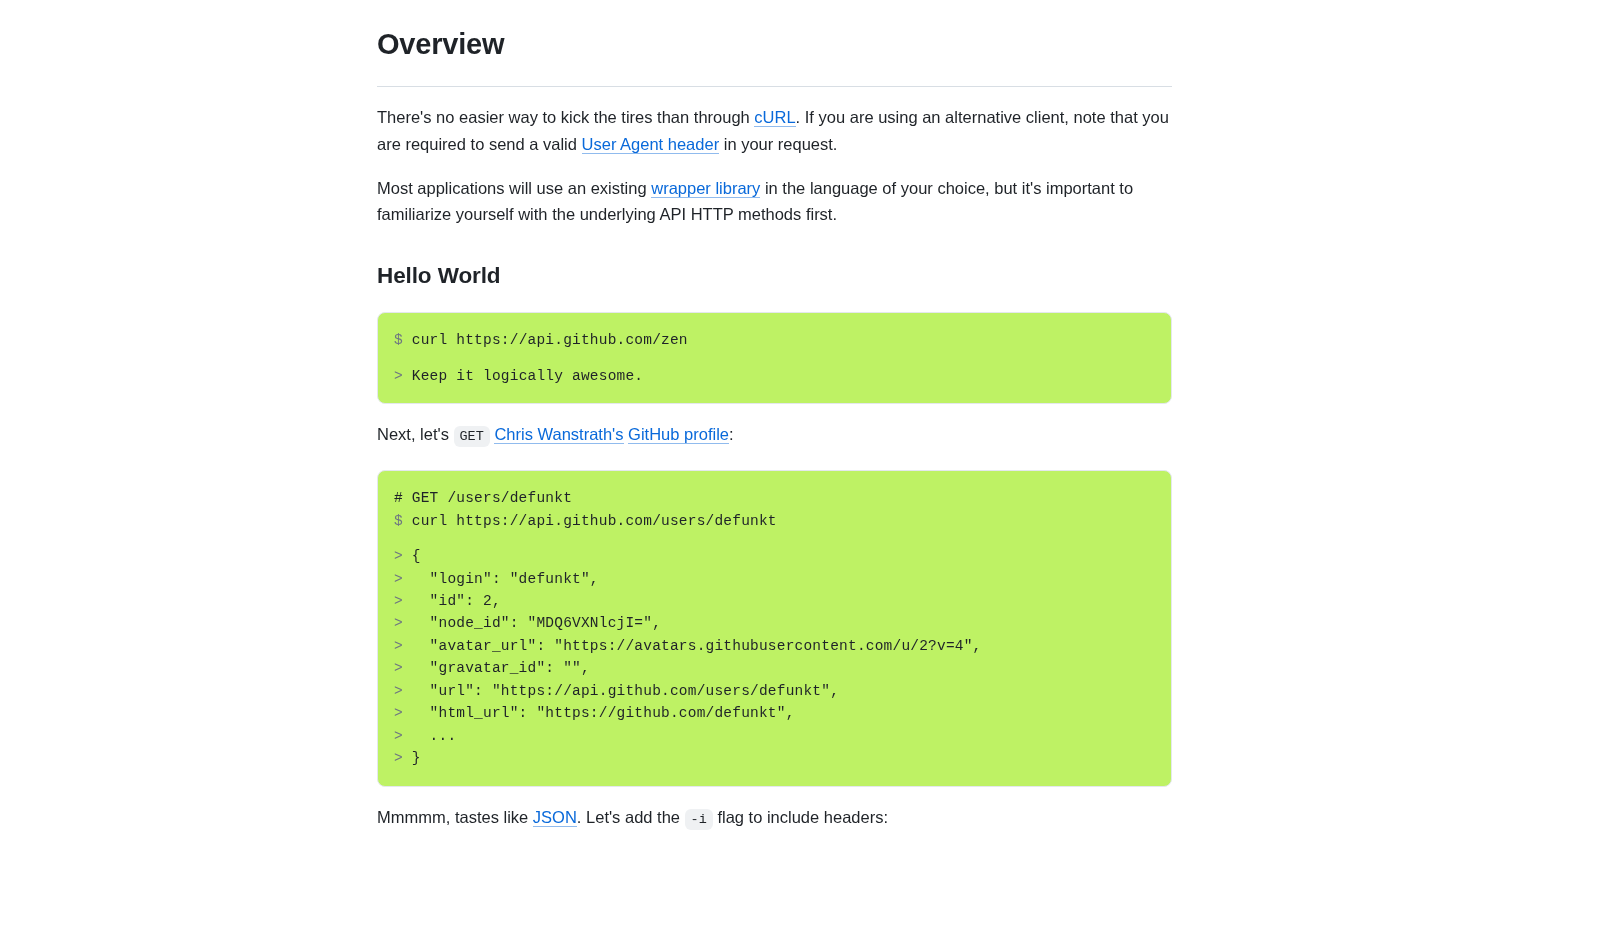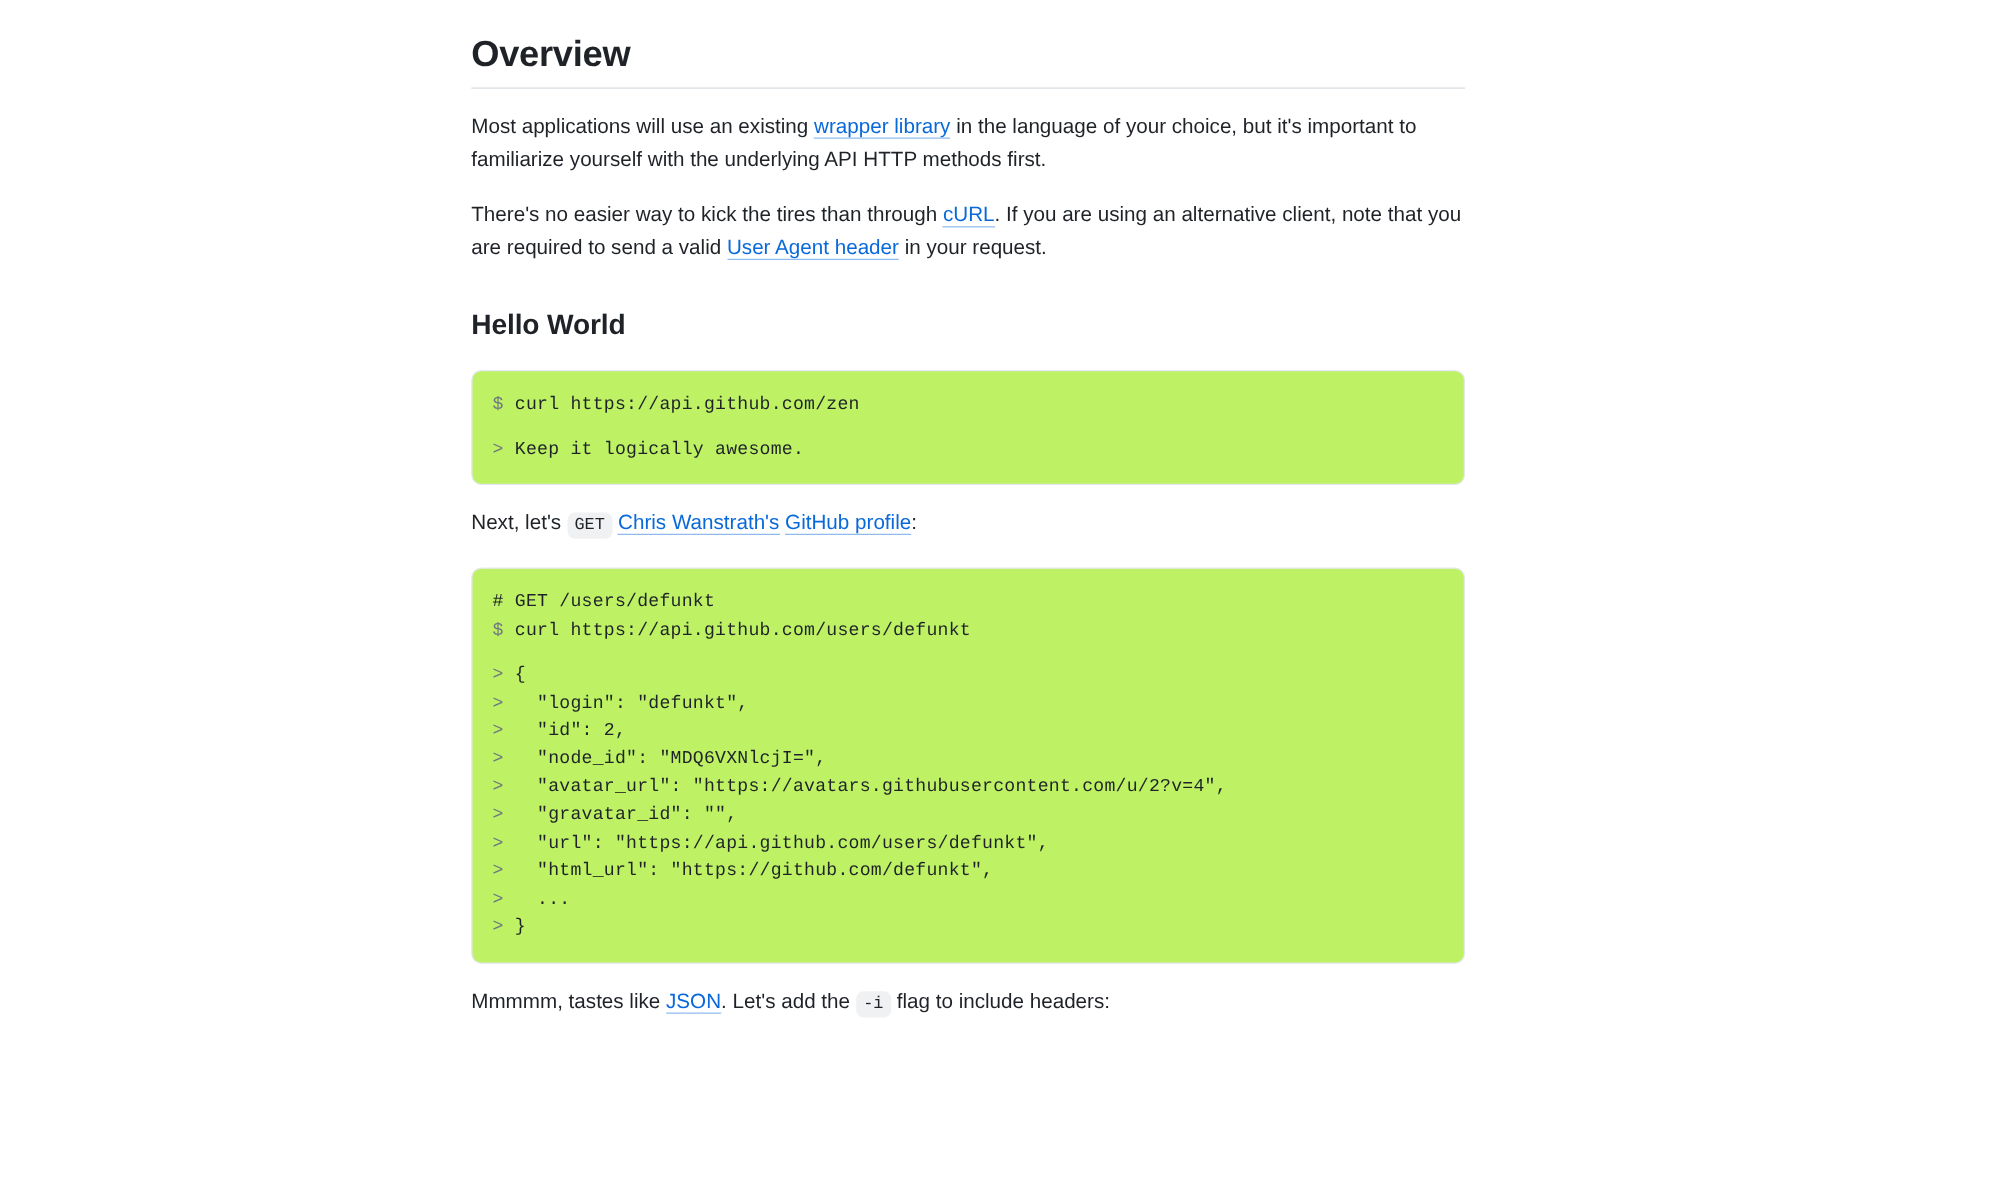--- a/index.html
+++ b/index.html
@@ -25,21 +25,21 @@
     left: 377px;
     top: 0;
     width: 795px;
   }
   h2.section-title {
     font-size: 29px;
     line-height: 1.25;
     font-weight: 600;
     letter-spacing: -0.2px;
     margin: 26px 0 0 0;
-    padding-bottom: 8px;
+    padding-bottom: 24px;
     border-bottom: 1px solid #d8dee4;
     color: #1f2328;
   }
   h3.sub-title {
     font-size: 22.5px;
     line-height: 1.25;
     font-weight: 600;
     letter-spacing: -0.1px;
     margin: 34px 0 0 0;
     color: #1f2328;
@@ -88,23 +88,23 @@
   .spacer-line { display: block; height: 0.9em; }
 </style>
 </head>
 <body>
 
 <div class="page">
   <div class="content">
 
     <h2 class="section-title">Overview</h2>
 
+    <p class="para"><span>There's no easier way to kick the tires than through </span><a class="link" href="#">cURL</a><span>. If you are using an alternative client, note that you are required to send a valid </span><a class="link" href="#">User Agent header</a><span> in your request.</span></p>
+
     <p class="para"><span>Most applications will use an existing </span><a class="link" href="#">wrapper library</a><span> in the language of your choice, but it's important to familiarize yourself with the underlying API HTTP methods first.</span></p>
-
-    <p class="para"><span>There's no easier way to kick the tires than through </span><a class="link" href="#">cURL</a><span>. If you are using an alternative client, note that you are required to send a valid </span><a class="link" href="#">User Agent header</a><span> in your request.</span></p>
 
     <h3 class="sub-title">Hello World</h3>
 
 
     <pre class="codeblock"><span class="code-line"><span class="prompt">$</span> <span>curl https://api.github.com/zen</span></span><span class="spacer-line"></span><span class="code-line"><span class="prompt">&gt;</span> <span>Keep it logically awesome.</span></span></pre>
 
 
     <p class="para"><span>Next, let's </span><code class="inline">GET</code><span> </span><a class="link" href="#">Chris Wanstrath's</a><span> </span><a class="link" href="#">GitHub profile</a><span>:</span></p>
 
     <pre class="codeblock" id="code2"><span class="code-line"><span class="prompt"></span><span># GET /users/defunkt</span></span><span class="code-line"><span class="prompt">$</span><span> curl https://api.github.com/users/defunkt</span></span><span class="spacer-line"></span><span class="code-line"><span class="prompt">&gt;</span><span> {</span></span><span class="code-line"><span class="prompt">&gt;</span><span>   "login": "defunkt",</span></span><span class="code-line"><span class="prompt">&gt;</span><span>   "id": 2,</span></span><span class="code-line"><span class="prompt">&gt;</span><span>   "node_id": "MDQ6VXNlcjI=",</span></span><span class="code-line"><span class="prompt">&gt;</span><span>   "avatar_url": "https://avatars.githubusercontent.com/u/2?v=4",</span></span><span class="code-line"><span class="prompt">&gt;</span><span>   "gravatar_id": "",</span></span><span class="code-line"><span class="prompt">&gt;</span><span>   "url": "https://api.github.com/users/defunkt",</span></span><span class="code-line"><span class="prompt">&gt;</span><span>   "html_url": "https://github.com/defunkt",</span></span><span class="code-line"><span class="prompt">&gt;</span><span>   ...</span></span><span class="code-line"><span class="prompt">&gt;</span><span> }</span></span></pre>

